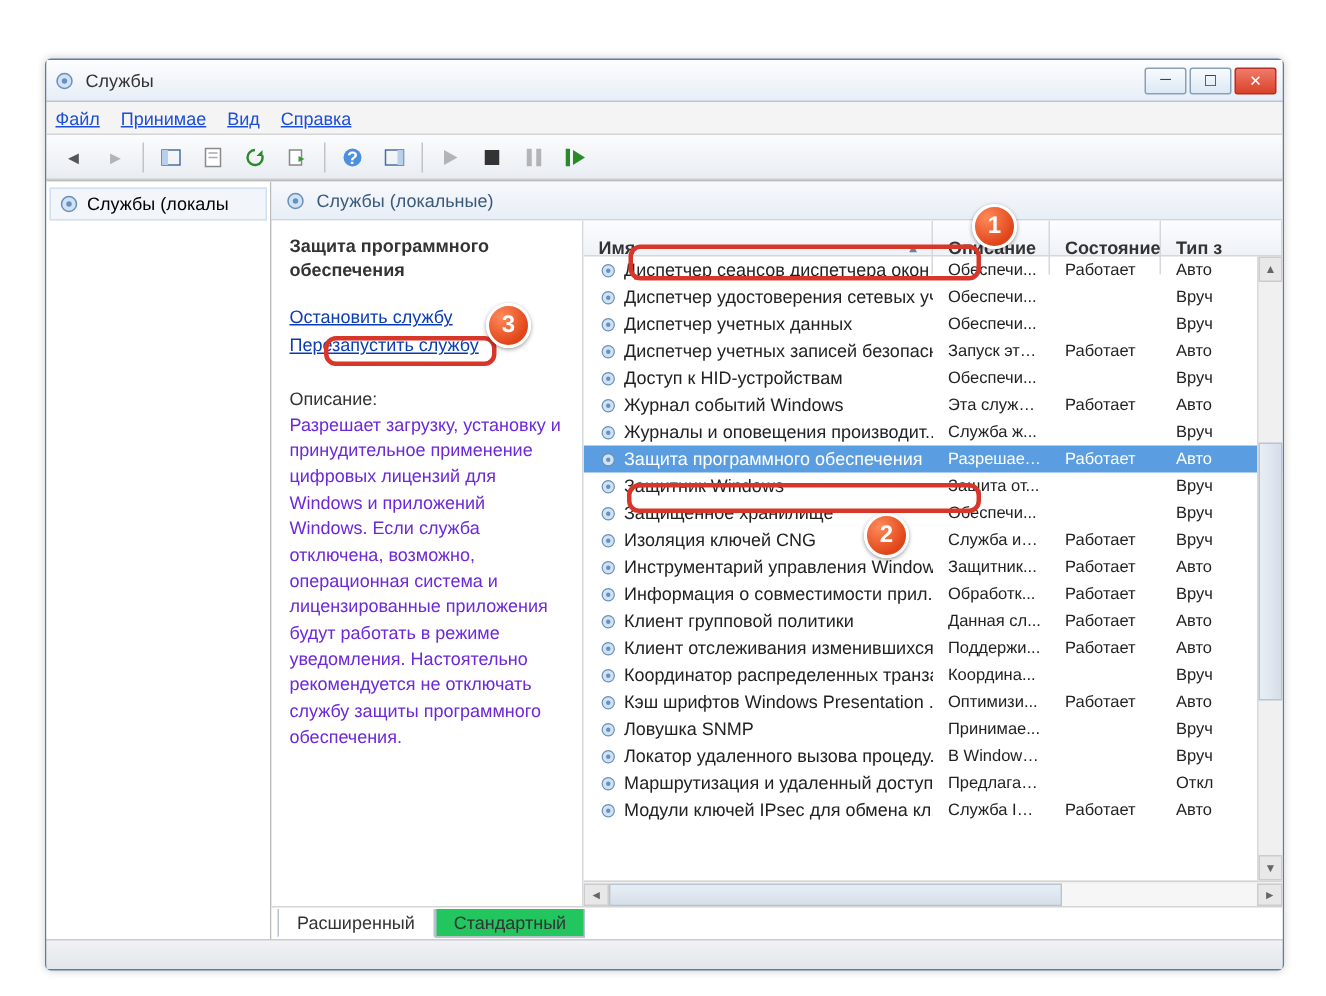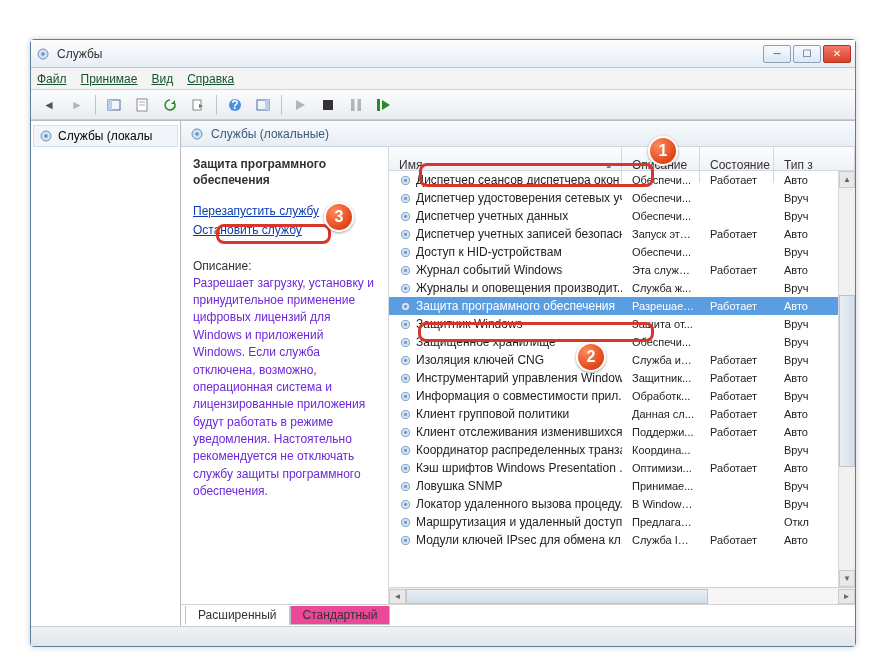--- a/index.html
+++ b/index.html
@@ -6,61 +6,61 @@
 body { background: #fff; width: 884px; height: 664px; overflow: hidden; position: relative; }
 .window { position: absolute; left: 30px; top: 28px; width: 826px; height: 608px; background: #f0f0f0; border: 1px solid #5a7ea0; border-radius: 4px; box-shadow: 0 0 6px rgba(0,0,0,.2); display: flex; flex-direction: column; margin-top: 11px; }
 .titlebar { height: 28px; background: linear-gradient(#fdfdfe,#e7eef7); display: flex; align-items: center; padding: 0 4px; border-bottom: 1px solid #b6c6d6; }
 .titlebar .ticon { width: 16px; height: 16px; margin-right: 6px; }
 .gear { width: 16px; height: 16px; }
 .titlebar .title { flex: 1; color: #333; }
 .winbtns { display: flex; gap: 2px; }
 .winbtn { width: 28px; height: 18px; border: 1px solid #8aa0b6; border-radius: 2px; background: linear-gradient(#f8fbff,#dce8f4); display: flex; align-items: center; justify-content: center; color: #345; font-size: 10px; }
 .winbtn.close { background: linear-gradient(#f07a6a,#d9432a); border-color: #b33020; color: #fff; }
 .menubar { height: 22px; background: #f4f4f4; display: flex; align-items: center; padding: 0 6px; gap: 14px; border-bottom: 1px solid #d4d4d4; }
-.menubar span { color: #14532d; cursor: default; }
+.menubar span { color: #1d4ed8; cursor: default; }
 .menubar span u { text-decoration: underline; }
 .toolbar { height: 30px; background: linear-gradient(#fbfcfd,#e9edf2); border-bottom: 1px solid #c9cdd2; display: flex; align-items: center; padding: 0 6px; gap: 4px; }
 .tbtn { width: 24px; height: 24px; border: 1px solid transparent; border-radius: 2px; display: flex; align-items: center; justify-content: center; color: #555; }
 .tsep { width: 1px; height: 20px; background: #c0c4c9; margin: 0 2px; }
 .client { flex: 1; display: flex; background: #fff; border-top: 1px solid #bbb; overflow: hidden; }
 .treepane { width: 150px; border-right: 1px solid #bbb; background: #fff; padding: 4px 2px; }
 .treeitem { display: flex; align-items: center; gap: 4px; padding: 2px 4px; background: #f2f6fb; border: 1px solid #cfe0f2; }
 .rightpane { flex: 1; display: flex; flex-direction: column; }
 .paneheader { height: 26px; background: linear-gradient(#f7f9fc,#e8eef6); border-bottom: 1px solid #cdd5de; display: flex; align-items: center; padding: 0 8px; gap: 6px; color: #3a5a7a; font-weight: 500; }
 .panesplit { flex: 1; display: flex; overflow: hidden; }
 .detail { width: 208px; padding: 10px 12px; border-right: 1px solid #d4d8dd; overflow: hidden; background: #fff; }
 .detail h3 { font-size: 12px; font-weight: 700; color: #333; margin-bottom: 14px; line-height: 1.3; }
 .links { margin-bottom: 18px; position: relative; }
 .links a { color: #0a3db3; text-decoration: underline; display: block; line-height: 1.6; cursor: pointer; }
 .desc-label { color: #333; margin-bottom: 2px; }
 .desc-text { color: #6d28d9; line-height: 1.45; }
 .listwrap { flex: 1; display: flex; flex-direction: column; overflow: hidden; position: relative; }
 .cols { height: 24px; display: flex; border-bottom: 1px solid #d4d8dd; background: linear-gradient(#fdfdfe,#eef2f7); position: relative; }
-.col { border-right: 1px solid #d4d8dd; padding: 18px 10px; color: #333; display: flex; align-items: center; gap: 0; }
+.col { border-right: 1px solid #d4d8dd; padding: 18px 10px; color: #333; display: flex; align-items: center; gap: 0; font-weight: bold; }
 .c-name { width: 233px; }
 .c-desc { width: 78px; }
 .c-state { width: 74px; }
 .c-type { flex: 1; }
 .sort-arrow { color: #6a819a; font-size: 9px; margin-left: auto; }
 .rows { flex: 1; overflow-y: auto; }
 .row { display: flex; height: 18px; align-items: center; position: relative; }
 .row.sel { background: #5a9de0; color: #fff; }
 .cell { overflow: hidden; white-space: nowrap; text-overflow: ellipsis; padding: 0 6px 0 10px; font-size: 11px; color: #222; }
 .row.sel .cell { color: #fff; }
 .cell.name { width: 233px; display: flex; align-items: center; gap: 4px; }
 .cell.d { width: 78px; }
 .cell.s { width: 74px; }
 .cell.t { flex: 1; }
 .sg { width: 13px; height: 13px; flex-shrink: 0; }
 .hscroll { height: 17px; background: #f0f0f0; border-top: 1px solid #d4d4d4; display: flex; align-items: center; }
 .hscroll .btn { width: 17px; height: 15px; background: #e8e8e8; border: 1px solid #ccc; display: flex; align-items: center; justify-content: center; font-size: 8px; color: #666; }
 .hscroll .track { flex: 1; height: 15px; background: #f6f6f6; position: relative; }
 .hscroll .thumb { position: absolute; left: 0; width: 70%; height: 100%; background: linear-gradient(#e8eef5,#d5dfe9); border: 1px solid #b8c4d0; }
 .tabs { height: 22px; display: flex; align-items: flex-end; padding-left: 4px; background: #fff; border-top: 1px solid #d4d4d4; }
-.tab { padding: 2px 12px; border: 1px solid #b9c2cc; border-top: none; background: #ec4899; color: #333; position: relative; top: -1px; }
+.tab { padding: 2px 12px; border: 1px solid #b9c2cc; border-top: none; background: #22c55e; color: #333; position: relative; top: -1px; }
 .tab.active { background: #fff; border-bottom-color: #fff; }
 .statusbar { height: 20px; background: linear-gradient(#f0f2f5,#e2e6ea); border-top: 1px solid #c8ccd0; }
 .callout { position: absolute; border: 3px solid #d9362a; border-radius: 8px; pointer-events: none; }
 .badge { position: absolute; width: 30px; height: 30px; border-radius: 50%; background: radial-gradient(circle at 32% 28%, #ff8a5a, #e04418 72%); border: 2px solid #fff; box-shadow: 0 1px 3px rgba(0,0,0,.4); color: #fff; font-weight: 700; font-size: 16px; display: flex; align-items: center; justify-content: center; z-index: 50; }
 .vscroll { position: absolute; right: 0; top: 24px; bottom: 17px; width: 17px; background: #f0f0f0; border-left: 1px solid #d9d9d9; display: flex; flex-direction: column; }
 .vscroll .btn { height: 17px; background: #e8e8e8; border: 1px solid #ccc; display: flex; align-items: center; justify-content: center; font-size: 8px; color: #666; }
 .vscroll .vtrack { flex: 1; position: relative; }
 .vscroll .vthumb { position: absolute; top: 28%; height: 45%; left: 0; right: 0; background: linear-gradient(90deg,#e8eef5,#d5dfe9); border: 1px solid #b8c4d0; }
 </style>
 </head>
@@ -171,22 +171,22 @@
             <circle cx="8" cy="8" r="5" fill="#cfe2f6" stroke="#6a8fb8"></circle>
             <circle cx="8" cy="8" r="1.8" fill="#6a8fb8"></circle>
           </svg>
         <span>Службы (локальные)</span>
       </div>
 
       <div class="panesplit">
         <div class="detail">
           <h3>Защита программного обеспечения</h3>
           <div class="links">
+            <a>Остановить службу</a>
             <a>Перезапустить службу</a>
-            <a>Остановить службу</a>
           </div>
           <div class="desc-label">Описание:</div>
           <div class="desc-text">Разрешает загрузку, установку и принудительное применение цифровых лицензий для Windows и приложений Windows. Если служба отключена, возможно, операционная система и лицензированные приложения будут работать в режиме уведомления. Настоятельно рекомендуется не отключать службу защиты программного обеспечения.</div>
         </div>
 
         <div class="listwrap">
           <div class="cols">
             <div class="col c-name">
                 <span>Имя</span>
                 <span class="sort-arrow">▴</span>

